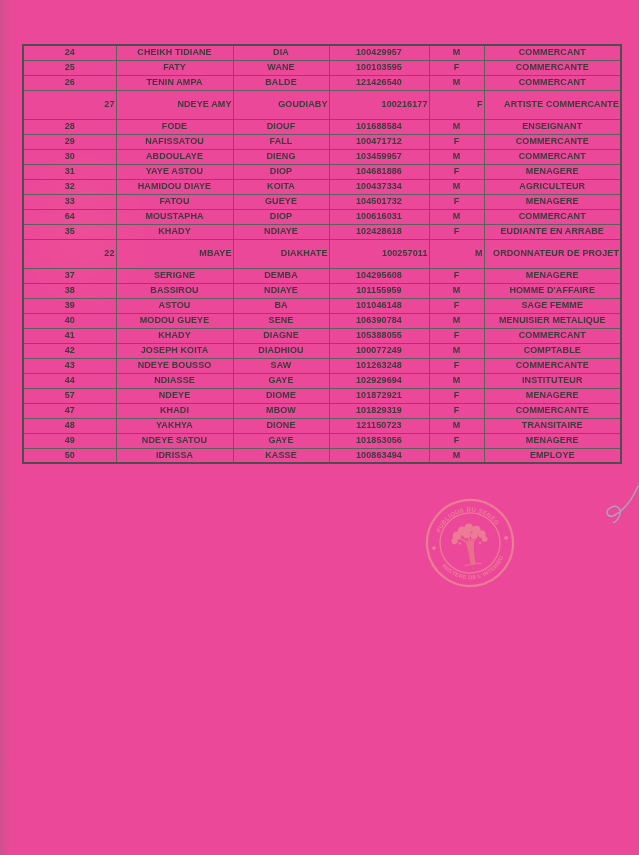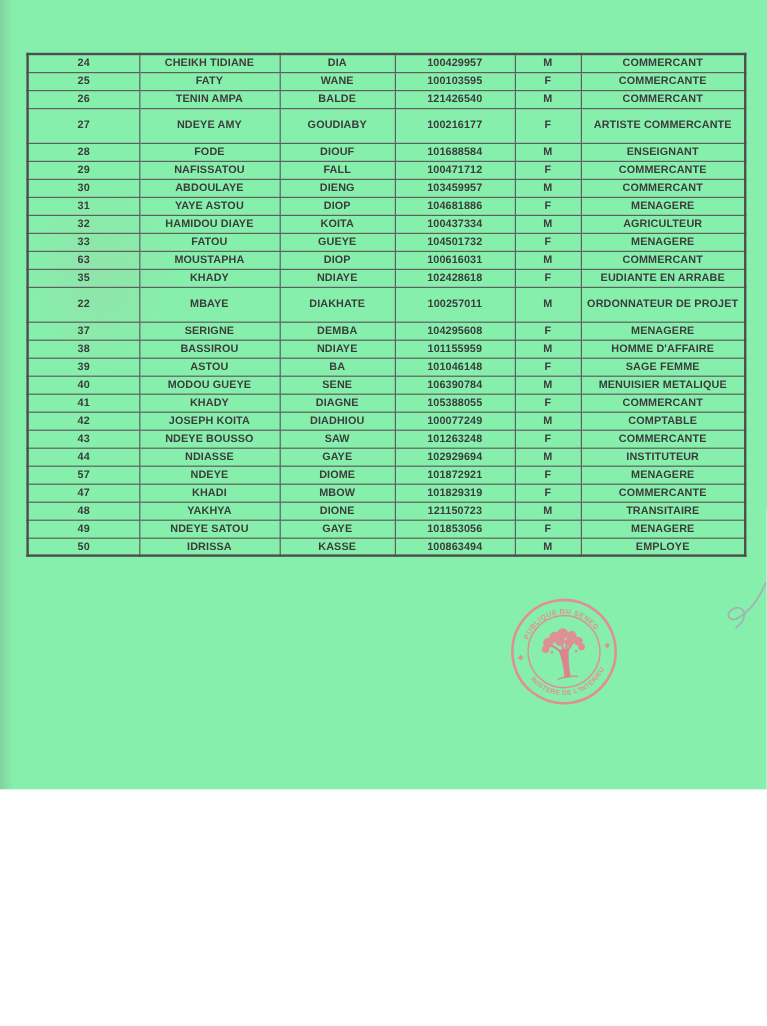--- a/index.html
+++ b/index.html
@@ -1,21 +1,21 @@
 <!DOCTYPE html>
 <html><head>
 <meta charset="utf-8">
 <style>
   * { margin: 0; padding: 0; box-sizing: border-box; }
   html, body { background: #ffffff; }
   .page {
     position: relative;
     width: 639px;
-    height: 658px;
-    background: #86efac;
+    height: 855px;
+    background: #ec4899;
     overflow: hidden;
     font-family: "Liberation Sans", sans-serif;
   }
   .edge-shadow {
     position: absolute;
     left: 0; top: 0; bottom: 0;
     width: 11px;
     background: linear-gradient(to right, rgba(110,110,104,0.22), rgba(110,110,104,0));
     pointer-events: none;
   }
@@ -42,21 +42,21 @@
     vertical-align: middle;
     font-size: 9px;
     font-weight: 700;
     letter-spacing: 0.1px;
     color: #3c3c3c;
     line-height: 1;
     white-space: nowrap;
     overflow: hidden;
     padding: 0 1px;
   }
-  table.registry tr.tall td { height: 29px; }
+  table.registry tr.tall td { height: 29px; text-align: right; }
   .stamp {
     position: absolute;
     left: 420px;
     top: 493px;
     width: 100px;
     height: 100px;
     opacity: 0.88;
   }
   .stamp svg { display: block; }
   .squiggle {
@@ -159,21 +159,21 @@
         </tr>
         <tr>
           <td>33</td>
           <td>FATOU</td>
           <td>GUEYE</td>
           <td>104501732</td>
           <td>F</td>
           <td>MENAGERE</td>
         </tr>
         <tr>
-          <td>63</td>
+          <td>64</td>
           <td>MOUSTAPHA</td>
           <td>DIOP</td>
           <td>100616031</td>
           <td>M</td>
           <td>COMMERCANT</td>
         </tr>
         <tr>
           <td>35</td>
           <td>KHADY</td>
           <td>NDIAYE</td>

